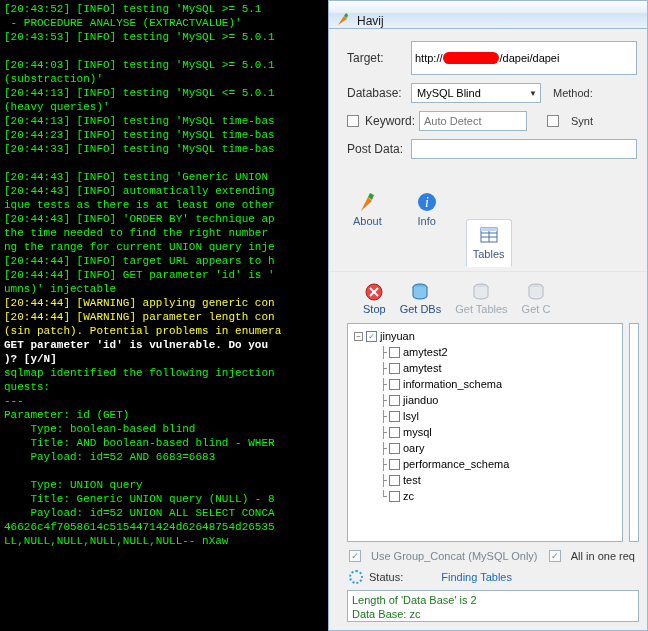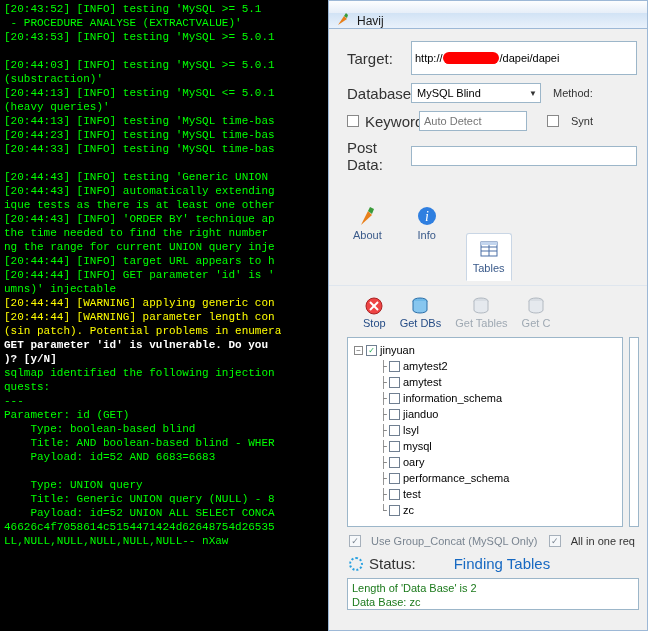--- a/index.html
+++ b/index.html
@@ -8,21 +8,21 @@
 .terminal { width: 328px; height: 631px; background: #000; color: #0f0; font-family: 'Courier New', monospace; font-size: 11px; line-height: 14px; padding: 2px 4px; overflow: hidden; white-space: pre; }
 .terminal .w { color: #ff0; }
 .terminal .b { color: #fff; font-weight: bold; }
 .havij { flex: 1; height: 631px; background: #f0f0f0; border: 1px solid #9db8d6; display: flex; flex-direction: column; }
 .titlebar { height: 28px; background: linear-gradient(#fdfefe,#e6eef8 45%,#d2e3f5 46%,#e9f1fb); border-bottom: 1px solid #9db8d6; display: flex; align-items: flex-end; padding: 0 6px; gap: 6px; }
 .titlebar .ico { width: 16px; height: 16px; }
 .titlebar .title { font-size: 12px; color: #1a1a1a; }
 .body { flex: 1; display: flex; flex-direction: column; padding: 4px 0 0 0; }
 .form { padding: 8px 10px 6px 18px; }
 .form-row { display: flex; align-items: center; margin-bottom: 8px; gap: 6px; }
-.form-row label { width: 58px; color: #333; font-size: 15px; }
+.form-row label { width: 58px; color: #333; font-size: 12px; }
 .form-row .chk { width: 12px; height: 12px; border: 1px solid #888; background: #fff; display: inline-block; }
 .form-row input.text, .form-row select { height: 20px; border: 1px solid #9cb6c9; padding: 0 4px; font-size: 11px; background: #fff; }
 .form-row input.text { flex: 1; min-width: 0; }
 .url-red { color: red; background: red; padding: 0 4px; border-radius: 6px; }
 .extralabel { margin-left: 6px; color: #333; }
 .tabstrip { display: flex; gap: 22px; padding: 14px 18px 4px; }
 .tab { display: flex; flex-direction: column; align-items: center; gap: 2px; padding: 4px 6px 6px; color: #3a5a8a; font-size: 11px; cursor: pointer; }
 .tab .ico { width: 22px; height: 22px; }
 .tab.active { border: 1px solid #c9d6e5; border-bottom: 1px solid #fff; background: #fff; border-radius: 3px 3px 0 0; margin-top: 32px; }
 .tab.disabled { color: #999; }
@@ -33,24 +33,24 @@
 .tree-wrap { flex: 1; margin: 2px 8px 4px 18px; display: flex; gap: 6px; min-height: 0; }
 .tree { flex: 1; border: 1px solid #9cb6c9; background: #fff; padding: 4px 4px 4px 6px; overflow: hidden; font-size: 11px; color: #000; }
 .tr-node { display: flex; align-items: center; gap: 3px; height: 16px; }
 .box { width: 9px; height: 9px; border: 1px solid #888; font-size: 8px; line-height: 7px; text-align: center; color: #555; }
 .chk2 { width: 11px; height: 11px; border: 1px solid #707f91; background: #fff; display: inline-flex; align-items: center; justify-content: center; font-size: 8px; color: #2a5; }
 .tr-child { padding-left: 26px; display: flex; align-items: center; gap: 3px; height: 16px; }
 .tr-child .line { color: #888; font-family: monospace; width: 6px; }
 .rightpanel { width: 10px; border: 1px solid #9cb6c9; background: #fff; }
 .opts { display: flex; gap: 10px; padding: 4px 12px 2px 20px; font-size: 11px; color: #7a8591; align-items: center; }
 .opts .chk3 { width: 12px; height: 12px; border: 1px solid #a6b0bb; background: #f6f8fa; display: inline-flex; align-items: center; justify-content: center; color: #7a8591; font-size: 9px; }
-.status { display: flex; align-items: center; gap: 6px; padding: 6px 12px 4px 20px; font-size: 15px; color: #333; }
+.status { display: flex; align-items: center; gap: 6px; padding: 6px 12px 4px 20px; font-size: 11px; color: #333; }
 .spinner { width: 14px; height: 14px; border: 2px dotted #2aa1e0; border-radius: 50%; }
 .status a { color: #1769c2; text-decoration: none; margin-left: 32px; }
-.log { margin: 2px 8px 20px 18px; border: 1px solid #9cb6c9; background: #fff; padding: 2px 4px; font-size: 11px; color: #1c7a1c; line-height: 14px; height: 32px; overflow: hidden; white-space: pre; }
+.log { margin: 2px 8px 8px 18px; border: 1px solid #9cb6c9; background: #fff; padding: 2px 4px; font-size: 11px; color: #1c7a1c; line-height: 14px; height: 32px; overflow: hidden; white-space: pre; }
 </style>
 </head>
 <body>
 
 <div class="root">
   <div class="terminal" id="term"><span class="">[20:43:52] [INFO] testing 'MySQL &gt;= 5.1 </span>
 <span class=""> - PROCEDURE ANALYSE (EXTRACTVALUE)'</span>
 <span class="">[20:43:53] [INFO] testing 'MySQL &gt;= 5.0.1</span>
 <span class=""></span>
 <span class="">[20:44:03] [INFO] testing 'MySQL &gt;= 5.0.1</span>

